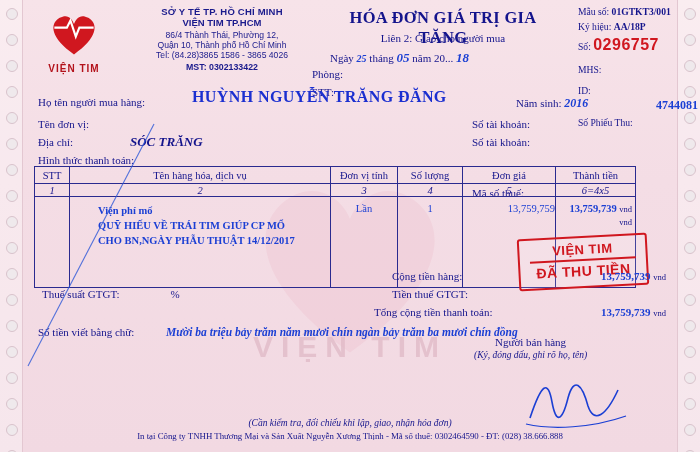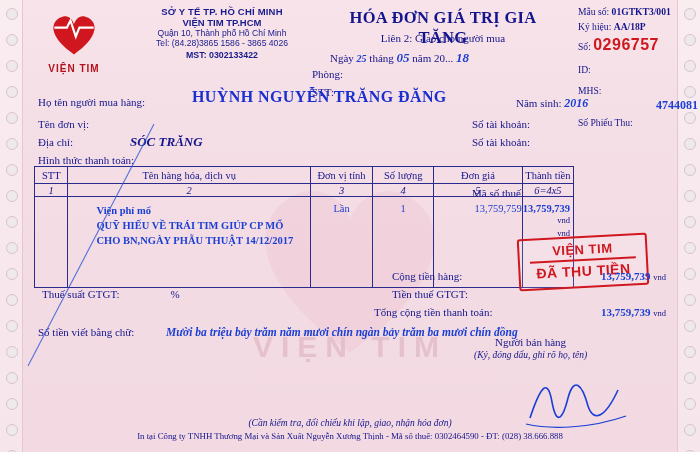--- a/index.html
+++ b/index.html
@@ -90,21 +90,21 @@
 
   .fieldline{position:absolute;font-size:11px;color:#14148c;white-space:nowrap;}
 
   .bigname{
     position:absolute;left:170px;top:88px;font-size:16px;font-weight:bold;color:#1b2fd0;
     font-family:"Liberation Serif", serif;letter-spacing:.4px;
   }
 
   
   table.inv{
-    position:absolute;left:12px;top:166px;width:540px;border-collapse:collapse;
+    position:absolute;left:12px;top:166px;width:602px;border-collapse:collapse;
     color:#14148c;
   }
   table.inv th, table.inv td{
     border:1px solid #2a2a8f;padding:0;font-weight:normal;font-size:10.5px;
   }
   table.inv thead th{
     text-align:center;font-size:10.5px;height:16px;font-weight:normal;
   }
   .numrow td{text-align:center;font-style:italic;font-size:10px;height:12px;}
   .bodyrow td{height:84px;vertical-align:top;}
@@ -208,20 +208,21 @@
         <svg viewBox="0 0 64 56" width="64" height="50">
           <path d="M32 52 C6 34 4 18 16 11 C25 6 30 12 32 18 C34 12 39 6 48 11 C60 18 58 34 32 52 Z" fill="#d0171f"></path>
           <path d="M10 22 L24 22 L28 14 L34 32 L38 22 L54 22" fill="none" stroke="#ffffff" stroke-width="2.4"></path>
         </svg>
         <div class="ltxt">VIỆN TIM</div>
       </div>
 
       <div class="org">
         <div class="l1">SỞ Y TẾ TP. HỒ CHÍ MINH</div>
         <div class="l2">VIỆN TIM TP.HCM</div>
+        <div class="l3">86/4 Thành Thái, Phường 12,</div>
         <div class="l4">Quận 10, Thành phố Hồ Chí Minh</div>
         <div class="l5">Tel: (84.28)3865 1586 - 3865 4026</div>
         <div class="l6">MST: 0302133422</div>
       </div>
 
       <div class="title">HÓA ĐƠN GIÁ TRỊ GIA TĂNG</div>
       <div class="lien">Liên 2: Giao cho người mua</div>
 
       <div class="datesrow">
         <span>Ngày</span>
@@ -239,25 +240,25 @@
         </div>
         <div class="row">
           <span>Ký hiệu:</span>
           <b>AA/18P</b>
         </div>
         <div class="row" style="margin-top:2px;">
           <span>Số:</span>
           <span class="serial">0296757</span>
         </div>
         <div class="row" style="margin-top:10px;">
+          <span>MHS:</span>
+        </div>
+        <div class="row" style="margin-top:10px;">
           <span>ID:</span>
           <span></span>
-        </div>
-        <div class="row" style="margin-top:10px;">
-          <span>MHS:</span>
         </div>
         <div class="row" style="margin-top:-2px;text-align:right;">
           <span class="mhs" style="font-size:12px;">4744081</span>
         </div>
         <div class="row">
           <span>Số Phiếu Thu:</span>
           <span></span>
         </div>
       </div>
     </div>

